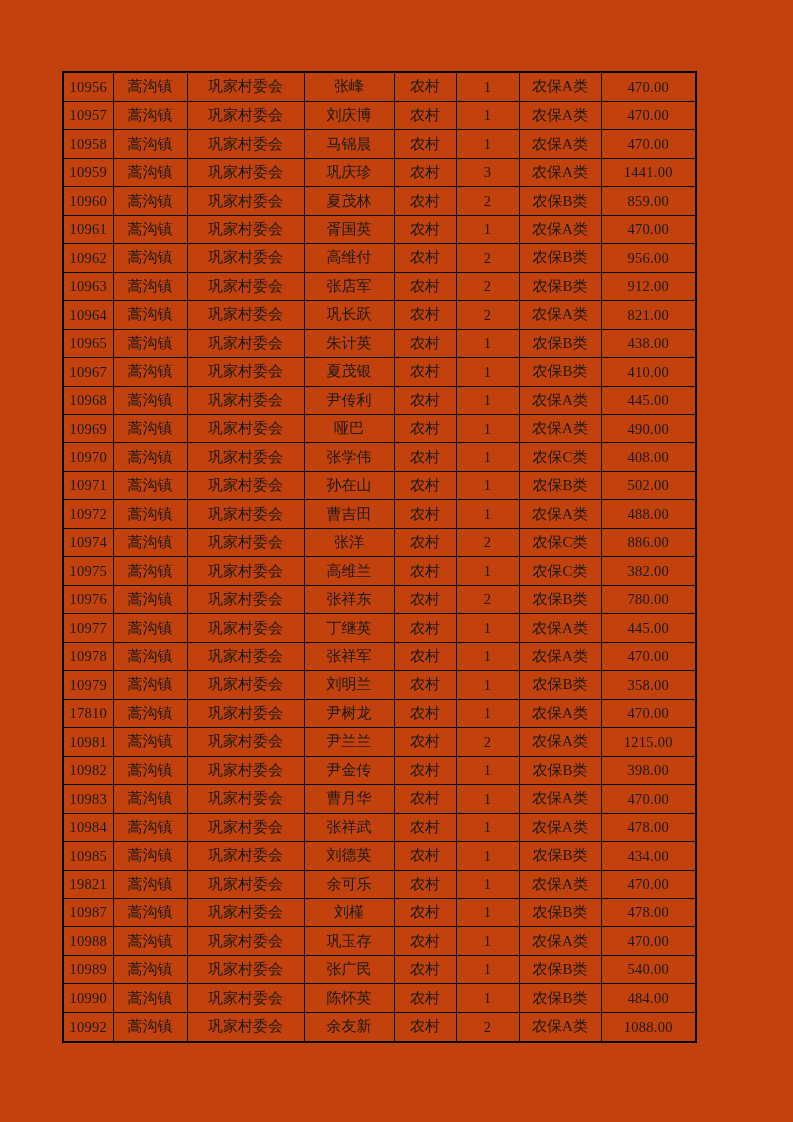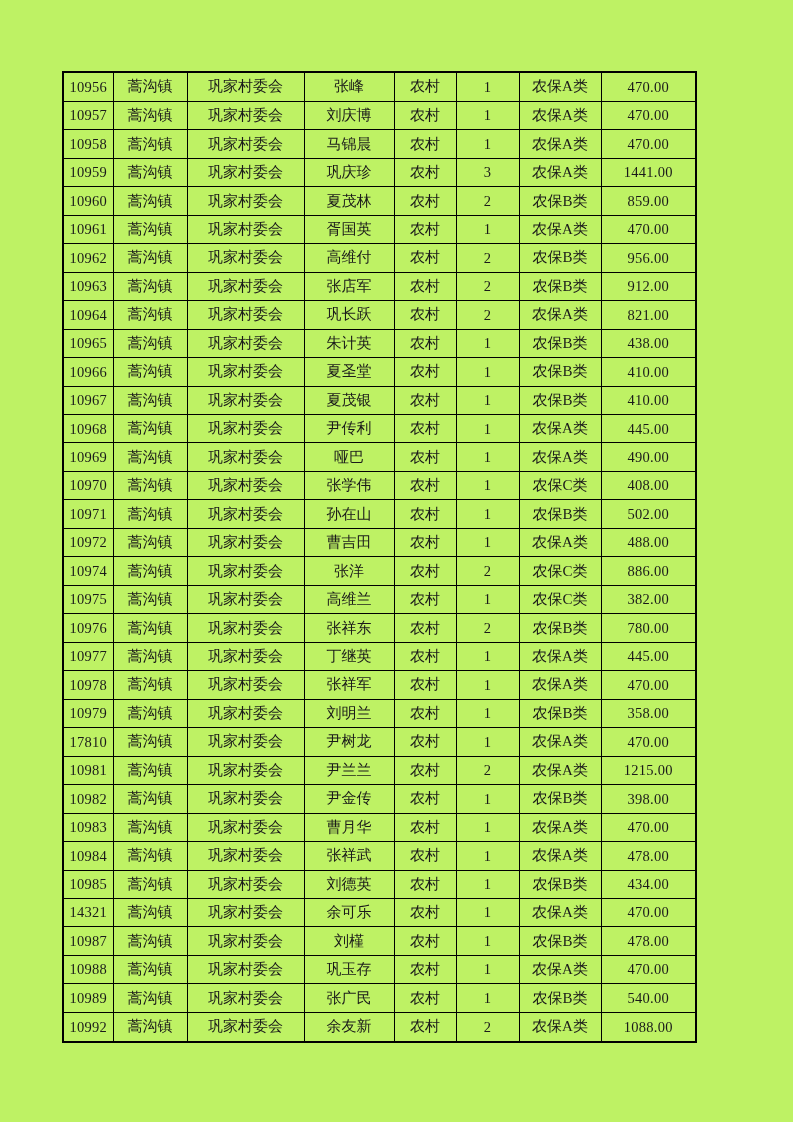--- a/index.html
+++ b/index.html
@@ -4,21 +4,21 @@
 <style>
   html, body {
     margin: 0;
     padding: 0;
     background: #ffffff;
   }
   .page {
     position: relative;
     width: 793px;
     height: 1122px;
-    background: #bef264;
+    background: #c2410c;
     overflow: hidden;
     font-family: "Liberation Serif", "DejaVu Serif", serif;
   }
   table.grid {
     position: absolute;
     left: 62px;
     top: 71px;
     width: 633px;
     height: 972px;
     border-collapse: collapse;
@@ -151,30 +151,20 @@
           <td class="num">10965</td>
           <td>蒿沟镇</td>
           <td>巩家村委会</td>
           <td>朱计英</td>
           <td>农村</td>
           <td class="num">1</td>
           <td>农保B类</td>
           <td class="num">438.00</td>
         </tr>
         <tr>
-          <td class="num">10966</td>
-          <td>蒿沟镇</td>
-          <td>巩家村委会</td>
-          <td>夏圣堂</td>
-          <td>农村</td>
-          <td class="num">1</td>
-          <td>农保B类</td>
-          <td class="num">410.00</td>
-        </tr>
-        <tr>
           <td class="num">10967</td>
           <td>蒿沟镇</td>
           <td>巩家村委会</td>
           <td>夏茂银</td>
           <td>农村</td>
           <td class="num">1</td>
           <td>农保B类</td>
           <td class="num">410.00</td>
         </tr>
         <tr>
@@ -341,21 +331,21 @@
           <td class="num">10985</td>
           <td>蒿沟镇</td>
           <td>巩家村委会</td>
           <td>刘德英</td>
           <td>农村</td>
           <td class="num">1</td>
           <td>农保B类</td>
           <td class="num">434.00</td>
         </tr>
         <tr>
-          <td class="num">14321</td>
+          <td class="num">19821</td>
           <td>蒿沟镇</td>
           <td>巩家村委会</td>
           <td>余可乐</td>
           <td>农村</td>
           <td class="num">1</td>
           <td>农保A类</td>
           <td class="num">470.00</td>
         </tr>
         <tr>
           <td class="num">10987</td>
@@ -379,20 +369,30 @@
         </tr>
         <tr>
           <td class="num">10989</td>
           <td>蒿沟镇</td>
           <td>巩家村委会</td>
           <td>张广民</td>
           <td>农村</td>
           <td class="num">1</td>
           <td>农保B类</td>
           <td class="num">540.00</td>
+        </tr>
+        <tr>
+          <td class="num">10990</td>
+          <td>蒿沟镇</td>
+          <td>巩家村委会</td>
+          <td>陈怀英</td>
+          <td>农村</td>
+          <td class="num">1</td>
+          <td>农保B类</td>
+          <td class="num">484.00</td>
         </tr>
         <tr>
           <td class="num">10992</td>
           <td>蒿沟镇</td>
           <td>巩家村委会</td>
           <td>余友新</td>
           <td>农村</td>
           <td class="num">2</td>
           <td>农保A类</td>
           <td class="num">1088.00</td>

